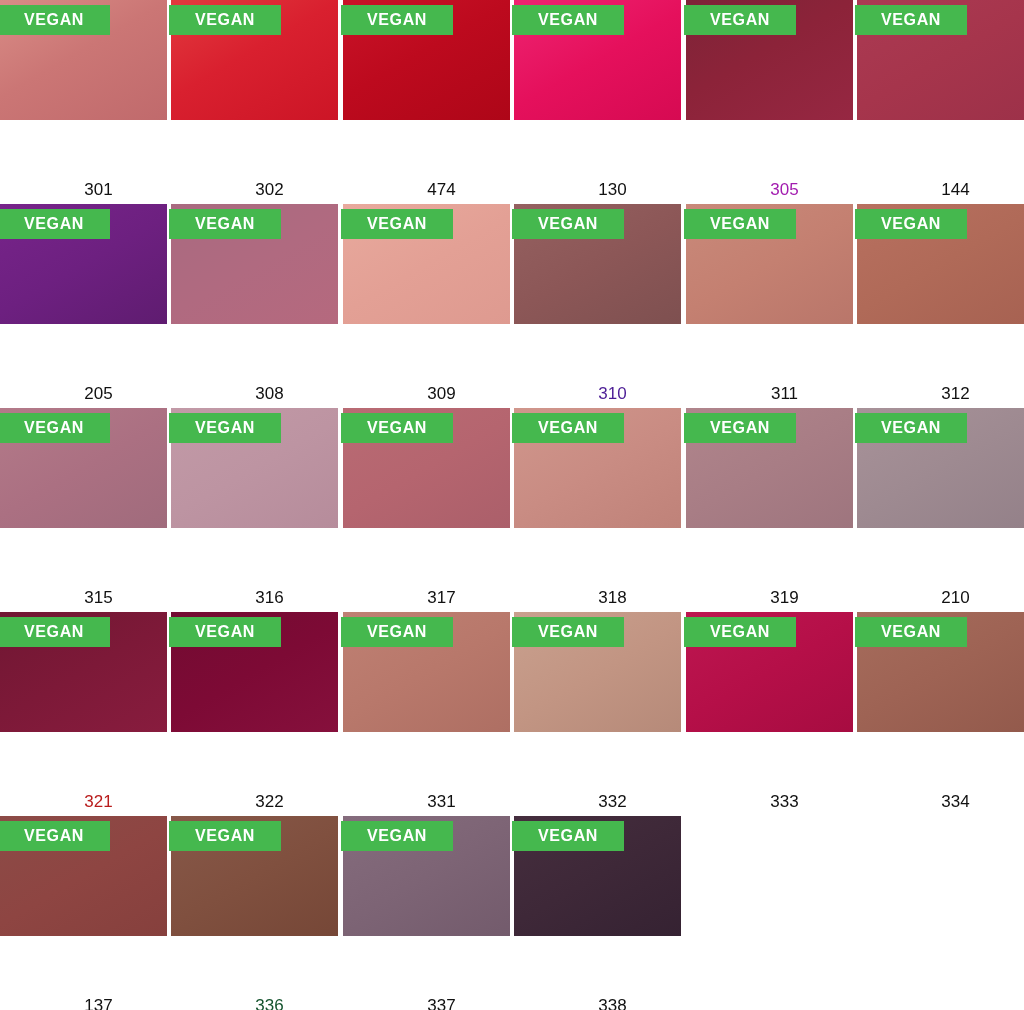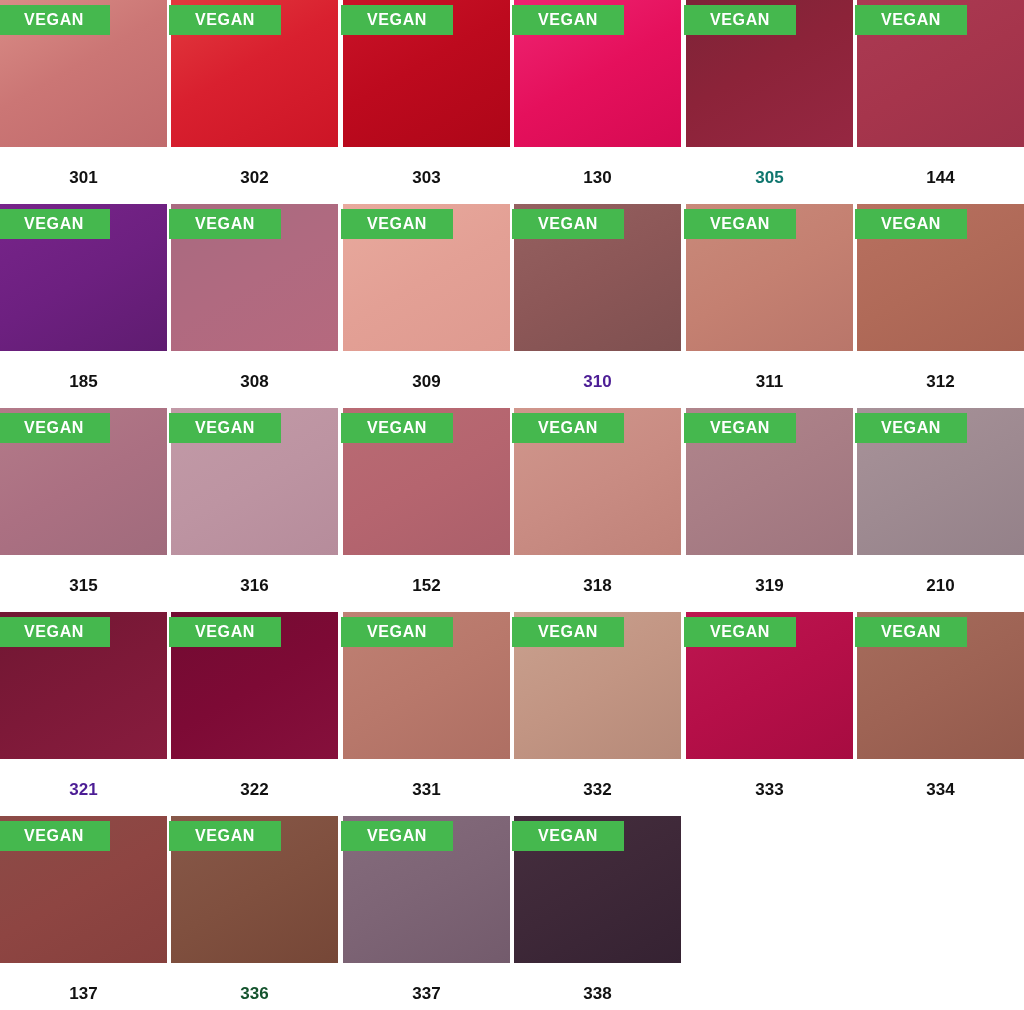--- a/index.html
+++ b/index.html
@@ -28,21 +28,21 @@
     position: absolute;
     top: 0;
     width: 167px;
     height: 204px;
   }
   .swatch-tile {
     position: absolute;
     top: 0;
     left: 0;
     width: 167px;
-    height: 147px;
+    height: 120px;
   }
   .swatch-badge {
     position: absolute;
     top: 5px;
     left: -2px;
     width: 112px;
     height: 30px;
     background: #45b84e;
     display: flex;
     align-items: center;
@@ -52,28 +52,29 @@
   .swatch-badge-label {
     color: #ffffff;
     font-size: 16px;
     font-weight: bold;
     letter-spacing: 0.6px;
     font-family: "Liberation Sans", sans-serif;
     line-height: 1;
   }
   .swatch-code {
     position: absolute;
-    top: 168px;
+    top: 180px;
     left: 0;
     width: 167px;
     text-align: center;
     font-size: 17px;
-    font-weight: bold;
+    font-weight: normal;
     color: #111111;
     font-family: "Liberation Sans", sans-serif;
+    padding-left: 15px;
   }
 </style>
 </head>
 <body>
 
 <div id="grid" style="background: rgb(255, 255, 255);">
     <div class="swatch-row" style="top: 0px;">
       <div class="swatch-cell" style="left: 0px;">
         <div class="swatch-tile" title="#c97272" style="background: linear-gradient(150deg, rgb(217, 140, 134) 0%, rgb(203, 118, 117) 45%, rgb(192, 106, 108) 100%);">
           <div class="swatch-badge" style="background: rgb(69, 184, 78);">
@@ -89,55 +90,55 @@
           </div>
         </div>
         <div class="swatch-code" style="color: rgb(17, 17, 17);">302</div>
       </div>
       <div class="swatch-cell" style="left: 343px;">
         <div class="swatch-tile" title="#c00a1e" style="background: linear-gradient(150deg, rgb(201, 19, 40) 0%, rgb(189, 10, 30) 45%, rgb(174, 6, 24) 100%);">
           <div class="swatch-badge" style="background: rgb(69, 184, 78);">
             <span class="swatch-badge-label" style="color: rgb(255, 255, 255);">VEGAN</span>
           </div>
         </div>
-        <div class="swatch-code" style="color: rgb(17, 17, 17);">303</div>
+        <div class="swatch-code" style="color: rgb(17, 17, 17);">474</div>
       </div>
       <div class="swatch-cell" style="left: 514px;">
         <div class="swatch-tile" title="#e5105c" style="background: linear-gradient(150deg, rgb(238, 36, 113) 0%, rgb(229, 16, 92) 50%, rgb(214, 10, 82) 100%);">
           <div class="swatch-badge" style="background: rgb(69, 184, 78);">
             <span class="swatch-badge-label" style="color: rgb(255, 255, 255);">VEGAN</span>
           </div>
         </div>
         <div class="swatch-code" style="color: rgb(17, 17, 17);">130</div>
       </div>
       <div class="swatch-cell" style="left: 686px;">
         <div class="swatch-tile" title="#8e2238" style="background: linear-gradient(150deg, rgb(126, 36, 56) 0%, rgb(140, 35, 57) 45%, rgb(150, 39, 66) 100%);">
           <div class="swatch-badge" style="background: rgb(69, 184, 78);">
             <span class="swatch-badge-label" style="color: rgb(255, 255, 255);">VEGAN</span>
           </div>
         </div>
-        <div class="swatch-code" style="color: #0f766e;">305</div>
+        <div class="swatch-code" style="color: #a21caf;">305</div>
       </div>
       <div class="swatch-cell" style="left: 857px;">
         <div class="swatch-tile" title="#a8364f" style="background: linear-gradient(150deg, rgb(171, 58, 83) 0%, rgb(166, 53, 76) 50%, rgb(157, 49, 73) 100%);">
           <div class="swatch-badge" style="background: rgb(69, 184, 78);">
             <span class="swatch-badge-label" style="color: rgb(255, 255, 255);">VEGAN</span>
           </div>
         </div>
         <div class="swatch-code" style="color: rgb(17, 17, 17);">144</div>
       </div>
     </div>
     <div class="swatch-row" style="top: 204px;">
       <div class="swatch-cell" style="left: 0px;">
         <div class="swatch-tile" title="#6e2080" style="background: linear-gradient(150deg, rgb(119, 36, 138) 0%, rgb(109, 32, 128) 50%, rgb(95, 28, 112) 100%);">
           <div class="swatch-badge" style="background: rgb(69, 184, 78);">
             <span class="swatch-badge-label" style="color: rgb(255, 255, 255);">VEGAN</span>
           </div>
         </div>
-        <div class="swatch-code" style="color: rgb(17, 17, 17);">185</div>
+        <div class="swatch-code" style="color: rgb(17, 17, 17);">205</div>
       </div>
       <div class="swatch-cell" style="left: 171px;">
         <div class="swatch-tile" title="#b0687f" style="background: linear-gradient(150deg, rgb(169, 106, 128) 0%, rgb(176, 106, 128) 50%, rgb(181, 105, 126) 100%);">
           <div class="swatch-badge" style="background: rgb(69, 184, 78);">
             <span class="swatch-badge-label" style="color: rgb(255, 255, 255);">VEGAN</span>
           </div>
         </div>
         <div class="swatch-code" style="color: rgb(17, 17, 17);">308</div>
       </div>
       <div class="swatch-cell" style="left: 343px;">
@@ -189,21 +190,21 @@
           </div>
         </div>
         <div class="swatch-code" style="color: rgb(17, 17, 17);">316</div>
       </div>
       <div class="swatch-cell" style="left: 343px;">
         <div class="swatch-tile" title="#b5656f" style="background: linear-gradient(150deg, rgb(185, 107, 116) 0%, rgb(181, 101, 111) 50%, rgb(171, 95, 106) 100%);">
           <div class="swatch-badge" style="background: rgb(69, 184, 78);">
             <span class="swatch-badge-label" style="color: rgb(255, 255, 255);">VEGAN</span>
           </div>
         </div>
-        <div class="swatch-code" style="color: rgb(17, 17, 17);">152</div>
+        <div class="swatch-code" style="color: rgb(17, 17, 17);">317</div>
       </div>
       <div class="swatch-cell" style="left: 514px;">
         <div class="swatch-tile" title="#c98c83" style="background: linear-gradient(150deg, rgb(208, 150, 140) 0%, rgb(201, 140, 131) 50%, rgb(191, 130, 121) 100%);">
           <div class="swatch-badge" style="background: rgb(69, 184, 78);">
             <span class="swatch-badge-label" style="color: rgb(255, 255, 255);">VEGAN</span>
           </div>
         </div>
         <div class="swatch-code" style="color: rgb(17, 17, 17);">318</div>
       </div>
       <div class="swatch-cell" style="left: 686px;">
@@ -223,21 +224,21 @@
         <div class="swatch-code" style="color: rgb(17, 17, 17);">210</div>
       </div>
     </div>
     <div class="swatch-row" style="top: 612px;">
       <div class="swatch-cell" style="left: 0px;">
         <div class="swatch-tile" title="#7d1938" style="background: linear-gradient(150deg, rgb(113, 23, 51) 0%, rgb(125, 25, 56) 50%, rgb(136, 28, 62) 100%);">
           <div class="swatch-badge" style="background: rgb(69, 184, 78);">
             <span class="swatch-badge-label" style="color: rgb(255, 255, 255);">VEGAN</span>
           </div>
         </div>
-        <div class="swatch-code" style="color: #4c1d95;">321</div>
+        <div class="swatch-code" style="color: #b91c1c;">321</div>
       </div>
       <div class="swatch-cell" style="left: 171px;">
         <div class="swatch-tile" title="#7d0a35" style="background: linear-gradient(150deg, rgb(115, 11, 50) 0%, rgb(125, 10, 53) 50%, rgb(134, 16, 60) 100%);">
           <div class="swatch-badge" style="background: rgb(69, 184, 78);">
             <span class="swatch-badge-label" style="color: rgb(255, 255, 255);">VEGAN</span>
           </div>
         </div>
         <div class="swatch-code" style="color: rgb(17, 17, 17);">322</div>
       </div>
       <div class="swatch-cell" style="left: 343px;">

